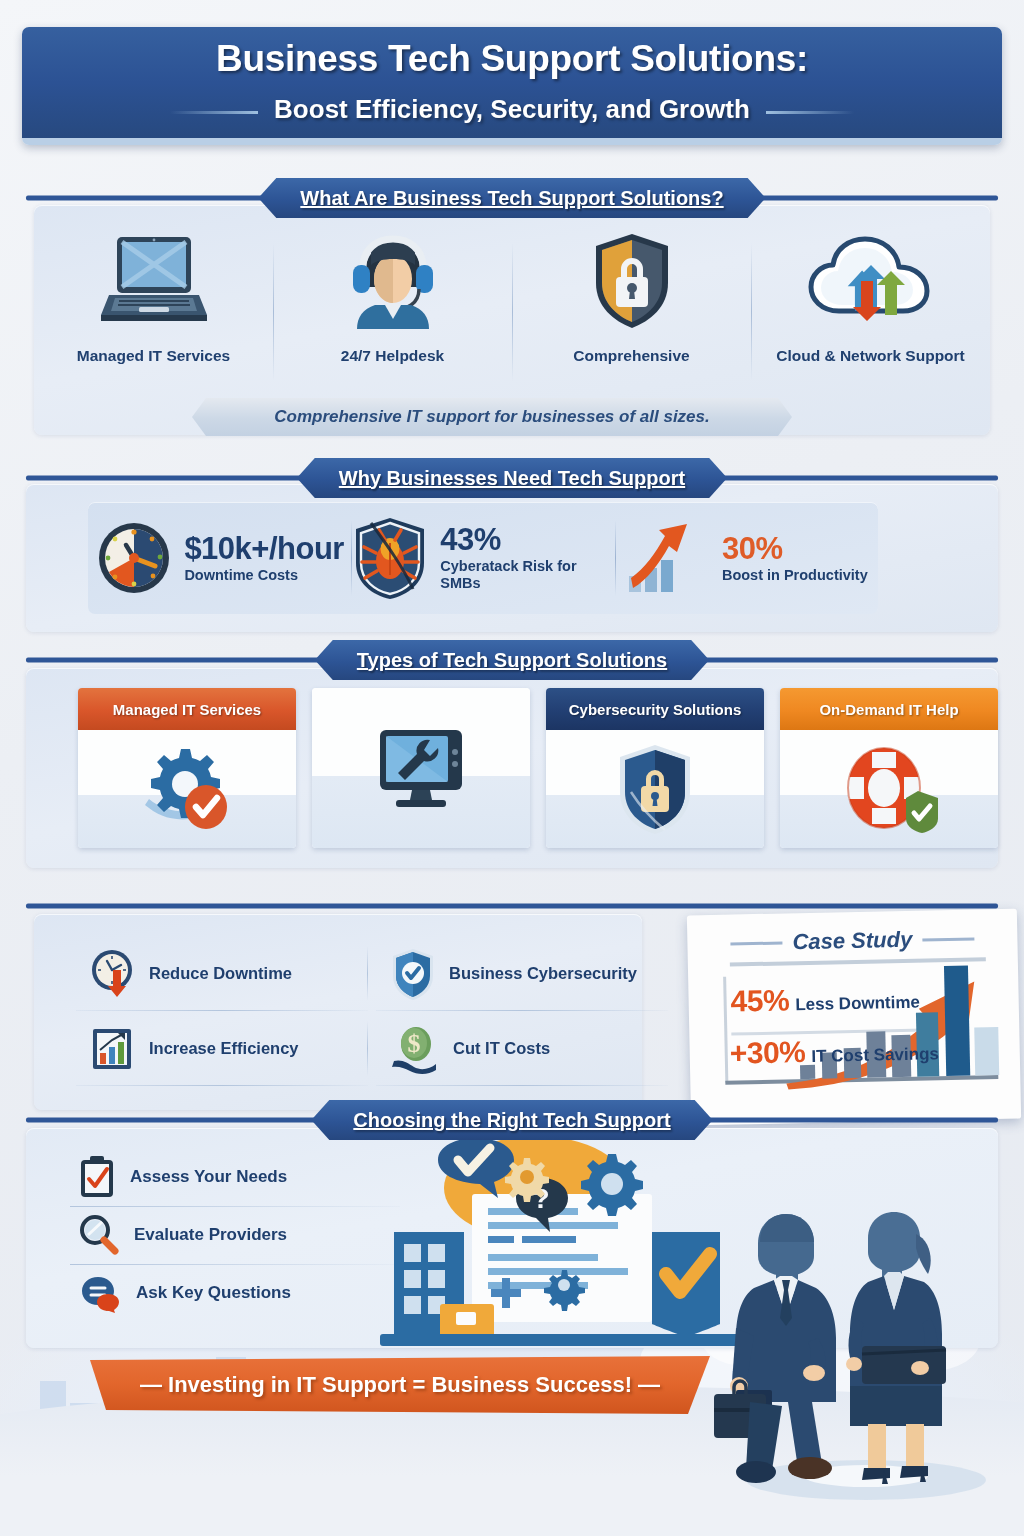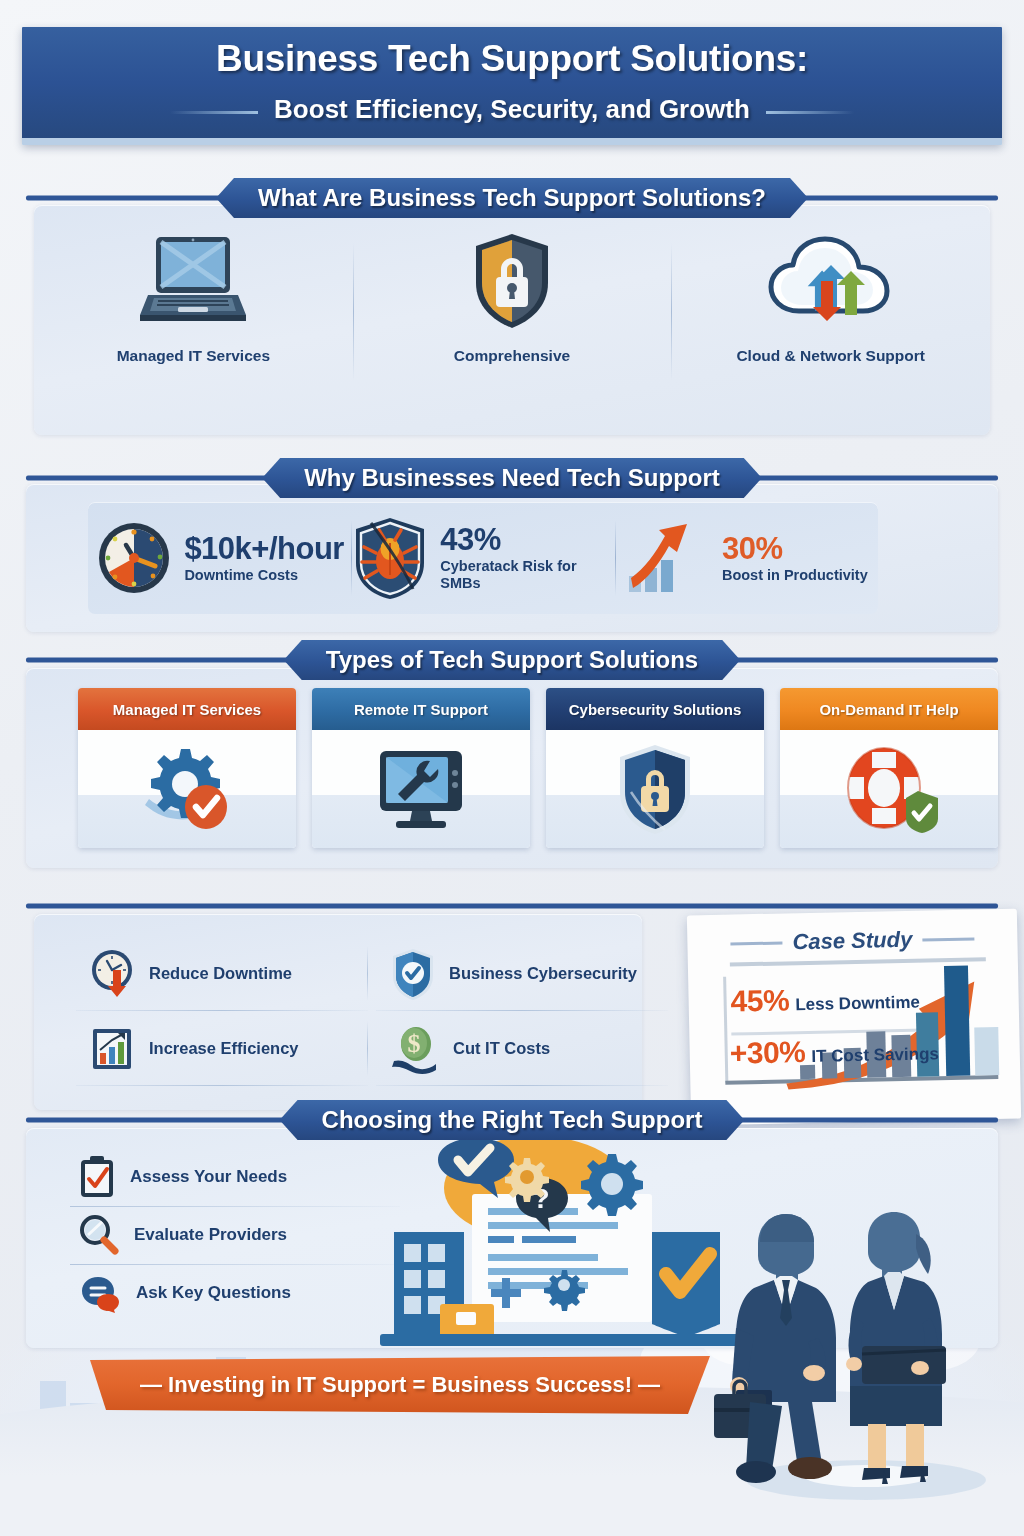--- a/index.html
+++ b/index.html
@@ -16,21 +16,21 @@
              background:radial-gradient(ellipse at 50% 100%, #dbe5f3 0%, #e8eef7 55%, rgba(236,240,246,0) 72%); }
   .floor { position:absolute; left:-10%; bottom:0; width:130%; height:150px;
            background:linear-gradient(180deg,#e4eaf3 0%,#eef1f6 60%); border-radius:50% 50% 0 0 / 60px 60px 0 0; }
   .bldg { position:absolute; bottom:95px; background:#c7d7ec; opacity:.75; }
   .cloudpuff { position:absolute; background:#fff; opacity:.55; border-radius:50%; }
 
   
   .header {
     position:absolute; left:22px; top:27px; width:980px; height:118px;
     background:linear-gradient(180deg,#36609f 0%,#2c5294 50%,#27497f 100%);
-    border-radius:1px; box-shadow:0 3px 8px rgba(30,50,90,.28);
+    border-radius:7px; box-shadow:0 3px 8px rgba(30,50,90,.28);
     border-bottom:7px solid #b9cfe6;
     display:flex; flex-direction:column; align-items:center; justify-content:center;
   }
   .header h1 {
     color:#fff; font-size:37px; font-weight:bold; letter-spacing:-.3px;
     text-shadow:2px 2px 3px rgba(0,0,0,.45); line-height:1.05; white-space:nowrap;
   }
   .header h2 {
     color:#fff; font-size:26px; font-weight:bold; margin-top:15px;
     text-shadow:2px 2px 3px rgba(0,0,0,.4); white-space:nowrap; position:relative;
@@ -47,22 +47,22 @@
               align-items:center; justify-content:center; }
   .sec-head .rule { position:absolute; top:50%; height:5px; width:100%;
                     background:linear-gradient(90deg,#2f5697 0%,#2f5697 100%);
                     border-radius:2px; transform:translateY(-50%); }
   .sec-head .banner {
     position:relative; z-index:2; height:40px; padding:0 42px;
     background:linear-gradient(180deg,#3c68a8 0%,#2d5495 55%,#26477f 100%);
     clip-path:polygon(18px 0,calc(100% - 18px) 0,100% 50%,calc(100% - 18px) 100%,18px 100%,0 50%);
     display:flex; align-items:center; box-shadow:0 2px 5px rgba(25,45,80,.3);
   }
-  .sec-head .banner span { color:#fff; font-size:24px; font-weight:bold;
-                           text-shadow:1.5px 1.5px 2px rgba(0,0,0,.45); white-space:nowrap; }
+  .sec-head .banner span { color:#fff; font-size:20px; font-weight:bold;
+                           text-shadow:1.5px 1.5px 2px rgba(0,0,0,.45); white-space:nowrap;text-decoration:underline; }
 
   
   .panel { position:absolute; border-radius:8px;
            background:linear-gradient(170deg,#dde6f3 0%,#e7edf6 45%,#dfe7f2 100%);
            box-shadow:inset 0 1px 0 rgba(255,255,255,.7), 0 1px 4px rgba(70,95,140,.14); }
 
   
   .s1-grid { position:absolute; left:0; right:0; top:22px; height:180px; display:flex; }
   .s1-col { flex:1; display:flex; flex-direction:column; align-items:center; justify-content:flex-start;
             position:relative; }
@@ -203,20 +203,38 @@
               <rect x="24" y="67" width="70" height="2"></rect>
                 <rect x="23" y="71" width="72" height="2"></rect>
             </g>
             <rect x="44" y="74" width="30" height="5" rx="1.5" fill="#cfdae5"></rect>
             <path d="M6 82 L112 82 L112 88 L6 88 Z" fill="#26394c"></path>
           </svg>
         </div>
         <div class="s1-label">Managed IT Services</div>
       </div>
 
+      <div class="s1-col">
+        <div class="s1-ico">
+          <svg width="104" height="100" viewBox="0 0 104 100">
+            <path d="M52 12 C32 12 24 28 24 44 L24 56 L80 56 L80 44 C80 28 72 12 52 12 Z" fill="#243342"></path>
+            <ellipse cx="52" cy="48" rx="19" ry="24" fill="#f2cda6"></ellipse>
+            <path d="M52 24 L52 72 C42 72 33 62 33 48 C33 34 42 24 52 24 Z" fill="#e0b98e"></path>
+            <path d="M30 18 C36 8 68 8 74 18 L74 34 C66 26 38 26 30 34 Z" fill="#2c3e50"></path>
+            <path d="M22 36 C22 18 36 8 52 8 C68 8 82 18 82 36" stroke="#e9eef3" stroke-width="7" fill="none" stroke-linecap="round"></path>
+            <rect x="12" y="34" width="17" height="28" rx="8" fill="#2f81c4"></rect>
+            <rect x="75" y="34" width="17" height="28" rx="8" fill="#2f81c4"></rect>
+            <path d="M78 58 C78 74 64 78 57 78" stroke="#35424f" stroke-width="3.5" fill="none"></path>
+            <rect x="48" y="74" width="11" height="5" rx="2.5" fill="#35424f"></rect>
+            <path d="M34 74 C22 78 16 86 16 98 L88 98 C88 86 82 78 70 74 Z" fill="#2f6f9e"></path>
+            <path d="M44 74 L52 88 L60 74 L54 72 L50 72 Z" fill="#e9eef3"></path>
+          </svg>
+        </div>
+        <div class="s1-label">24/7 Helpdesk</div>
+      </div>
 
       <div class="s1-col">
         <div class="s1-ico">
           <svg width="84" height="100" viewBox="0 0 84 100">
             <path d="M42 3 L78 15 L78 52 C78 76 60 90 42 97 C24 90 6 76 6 52 L6 15 Z" fill="#27384a"></path>
             <path d="M42 9 L72 19 L72 52 C72 72 57 85 42 91 C27 85 12 72 12 52 L12 19 Z" fill="#46586c"></path>
             <path d="M42 9 L42 91 C27 85 12 72 12 52 L12 19 Z" fill="#e0a13a"></path>
             <rect x="26" y="46" width="32" height="30" rx="4" fill="#f2f4f6"></rect>
             <path d="M31 46 L31 38 A11 11 0 0 1 53 38 L53 46 L47 46 L47 38 A5 5 0 0 0 37 38 L37 46 Z" fill="#f2f4f6"></path>
             <circle cx="42" cy="57" r="5" fill="#46586c"></circle>
@@ -238,20 +256,23 @@
               <path d="M86 72 L72 86 L58 72 L66 72 L66 46 L78 46 L78 72 Z" fill="#d9451d" transform="translate(-8,4)"></path>
             </g>
           </svg>
         </div>
         <div class="s1-label">Cloud &amp; Network Support</div>
       </div>
 
     </div>
   </div>
 
+  <div class="tagline" style="top:398px;">
+    <span>Comprehensive IT support for businesses of all sizes.</span>
+  </div>
 
   <div class="sec-head" style="top:458px;">
     <div class="rule"></div>
     <div class="banner">
         <span>Why Businesses Need Tech Support</span>
       </div>
   </div>
 
   <div class="panel" style="left:26px;top:484px;width:972px;height:148px;">
     <div class="stats-inner">
@@ -342,23 +363,20 @@
               <path d="M46 6 l9 0 2 9 a24 24 0 0 1 8 3 l7-6 7 7 -6 7 a24 24 0 0 1 3 8 l9 2 0 9 -9 2 a24 24 0 0 1 -3 8 l6 7 -7 7 -7-6 a24 24 0 0 1 -8 3 l-2 9 -9 0 -2-9 a24 24 0 0 1 -8-3 l-7 6 -7-7 6-7 a24 24 0 0 1 -3-8 l-9-2 0-9 9-2 a24 24 0 0 1 3-8 l-6-7 7-7 7 6 a24 24 0 0 1 8-3 Z"></path>
             </g>
             <circle cx="50" cy="41" r="13" fill="#f3f7fb"></circle>
             <ellipse cx="71" cy="64" rx="21" ry="22" fill="#d9562a"></ellipse>
             <path d="M61 64 l7 8 14-17" stroke="#fff" stroke-width="6.5" fill="none" stroke-linecap="round" stroke-linejoin="round"></path>
           </svg>
         </div>
       </div>
 
       <div class="tcard">
-        <div class="tcard-head" style="background:linear-gradient(180deg,#3d80b8 0%,#2e6ca4 55%,#265d8f 100%);">
-          <span>Remote IT Support</span>
-        </div>
         <div class="tcard-body">
           <svg width="106" height="88" viewBox="0 0 106 88">
             <rect x="12" y="6" width="82" height="60" rx="6" fill="#24384b"></rect>
             <rect x="18" y="12" width="62" height="46" rx="2" fill="#6fb0dd"></rect>
             <path d="M18 12 L80 58 L18 58 Z" fill="#8cc3e8" opacity=".55"></path>
             <circle cx="87" cy="28" r="3" fill="#6e8599"></circle>
               <circle cx="87" cy="40" r="3" fill="#6e8599"></circle>
             <path d="M44 66 L62 66 L64 76 L42 76 Z" fill="#2c4256"></path>
             <rect x="28" y="76" width="50" height="7" rx="3" fill="#24384b"></rect>
             <path d="M62 16 a11 11 0 0 0 -13 14 L30 49 l7 7 19-19 a11 11 0 0 0 14-13 l-8 8 -6-6 Z" fill="#24384b"></path>

